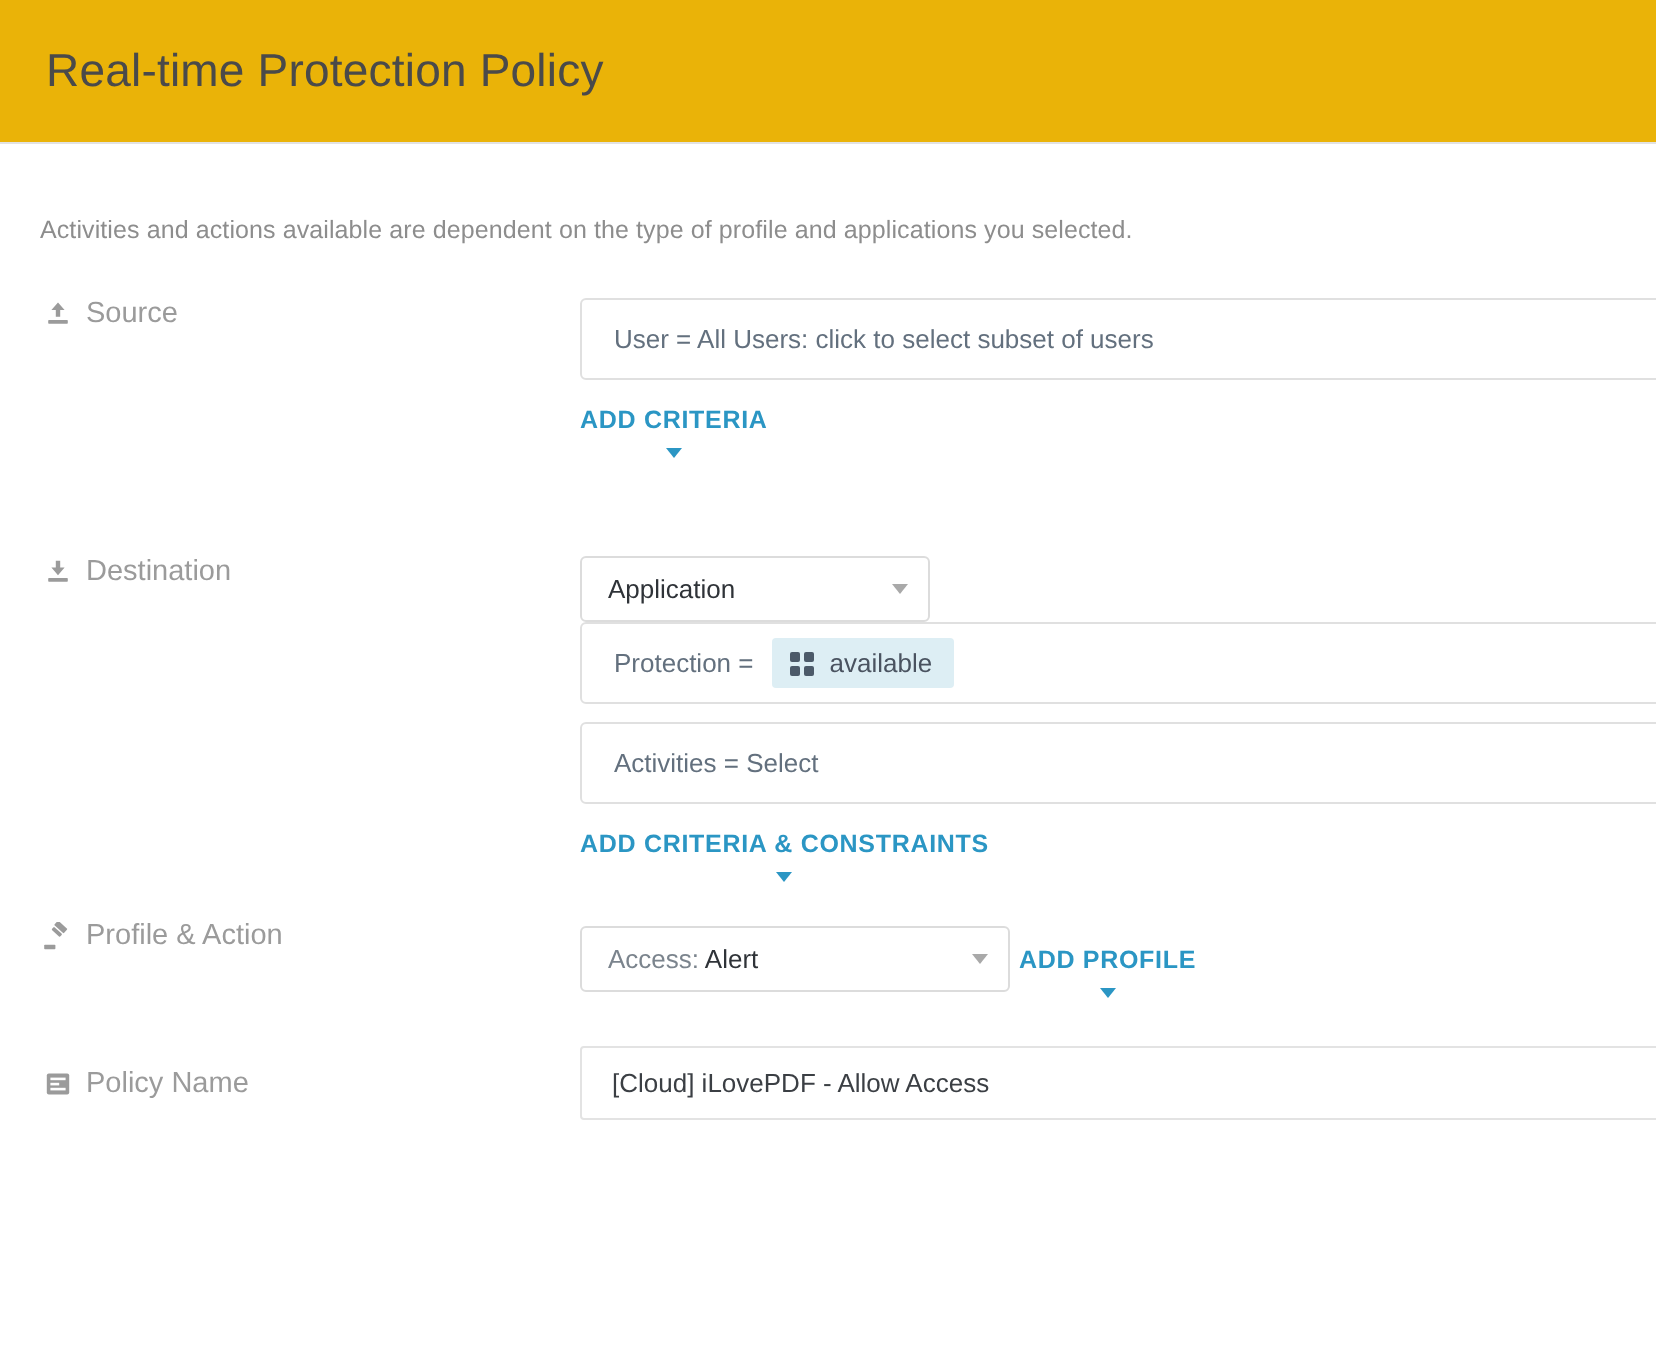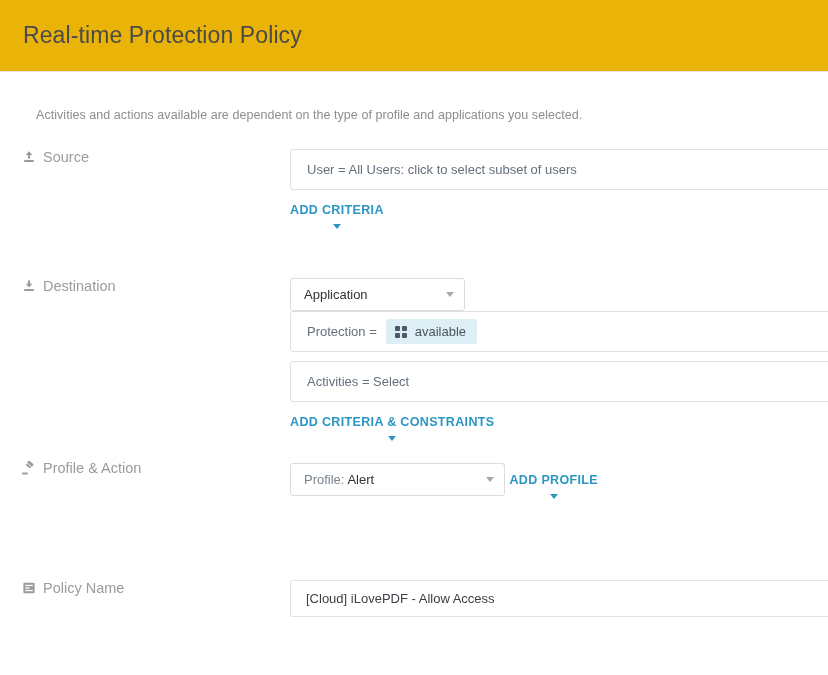--- a/index.html
+++ b/index.html
@@ -32,36 +32,36 @@
     color: #4a4a4a;
     letter-spacing: .1px;
     padding-left: 23px;
     white-space: nowrap;
   }
 
   
   .description {
     font-size: 12.5px;
     color: #8d8d8d;
-    padding: 36px 0 0 36px;
+    padding: 36px 0 0 20px;
     letter-spacing: .05px;
   }
 
   
   .form {
     padding-top: 17px;
   }
   .row {
     display: flex;
     align-items: flex-start;
   }
   .row-source       { margin-top: 10px; }
   .row-destination  { margin-top: 49px; }
   .row-profile      { margin-top: 19px; }
-  .row-policyname   { margin-top: 81px; }
+  .row-policyname   { margin-top: 24px; align-items: center; }
 
   .label-col {
     width: 290px;
     flex: 0 0 290px;
     box-sizing: border-box;
     padding-left: 21px;
     display: flex;
     align-items: center;
     gap: 7px;
     color: #9b9b9b;
@@ -286,21 +286,21 @@
             <rect x="4.6" y="4.0" width="5.6" height="1.9" rx="0.5" transform="rotate(42 7.4 5.0)"></rect>
             <rect x="1.1" y="11.4" width="5.6" height="2.2" rx="0.4"></rect>
           </g>
         </svg>
       </span>
       <span class="label-text">Profile &amp; Action</span>
     </div>
     <div class="field-col">
       <div class="select-box select-action">
         <span>
-          <span class="select-prefix">Profile:</span>
+          <span class="select-prefix">Access:</span>
           <span class="select-value">Alert</span>
         </span>
         <span class="caret"></span>
       </div>
       <div class="link-btn">
         <span>ADD PROFILE</span>
         <span class="link-caret"></span>
       </div>
     </div>
   </div>

